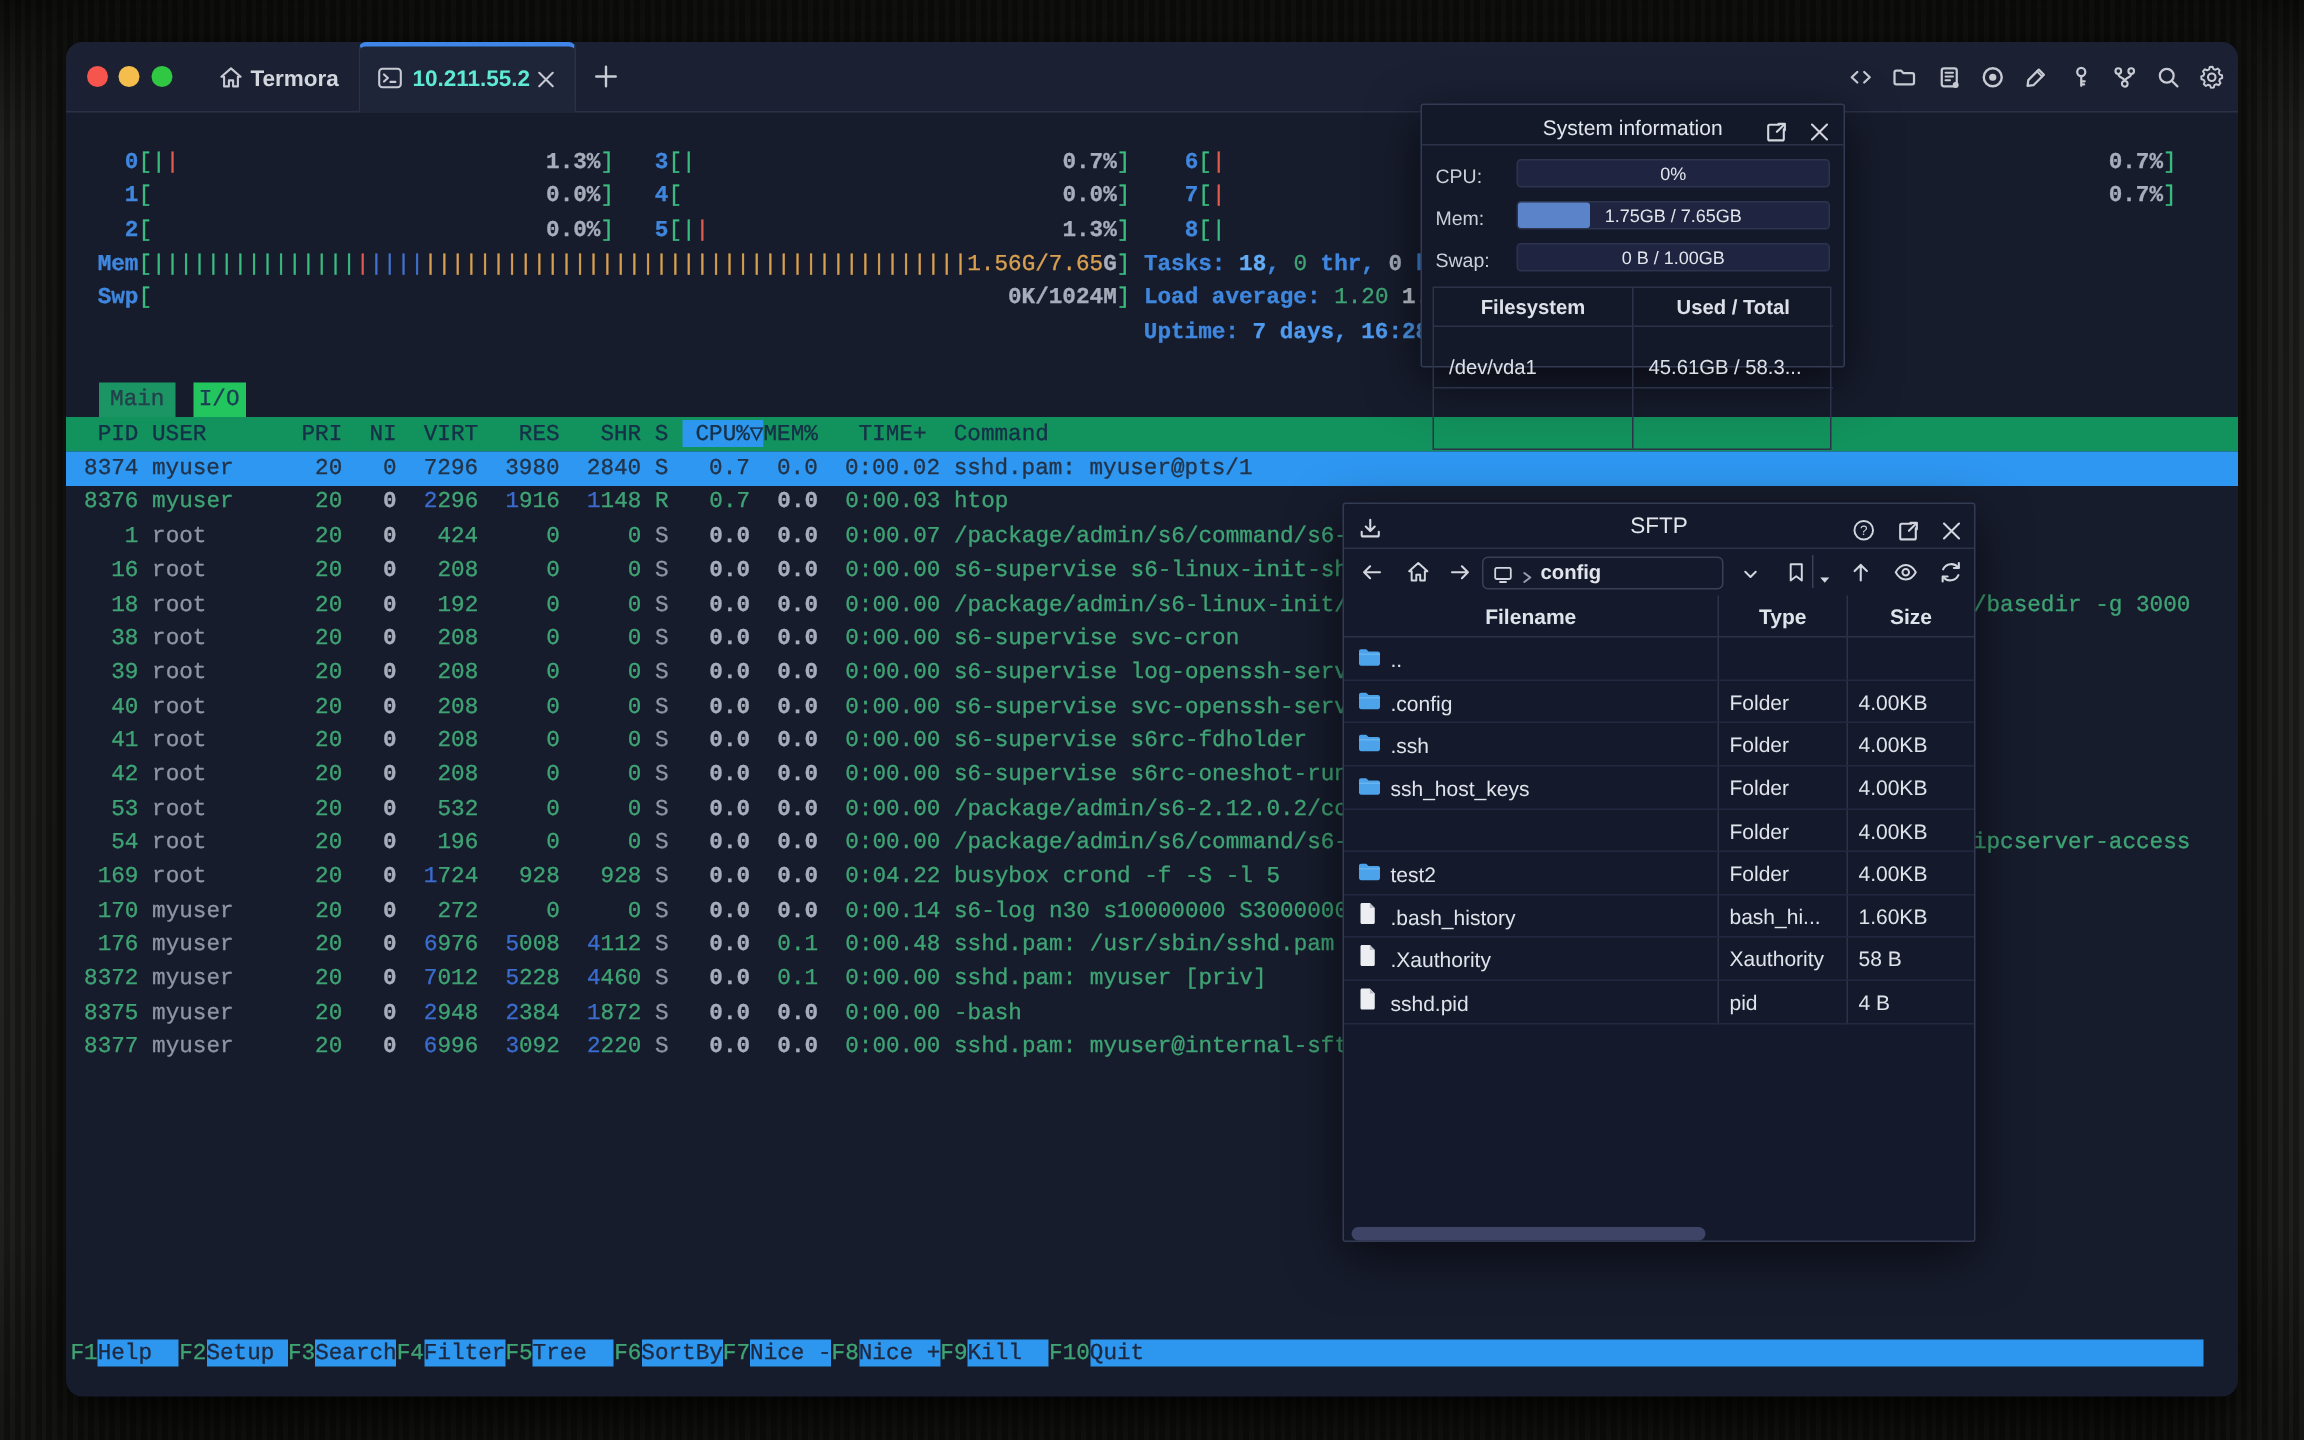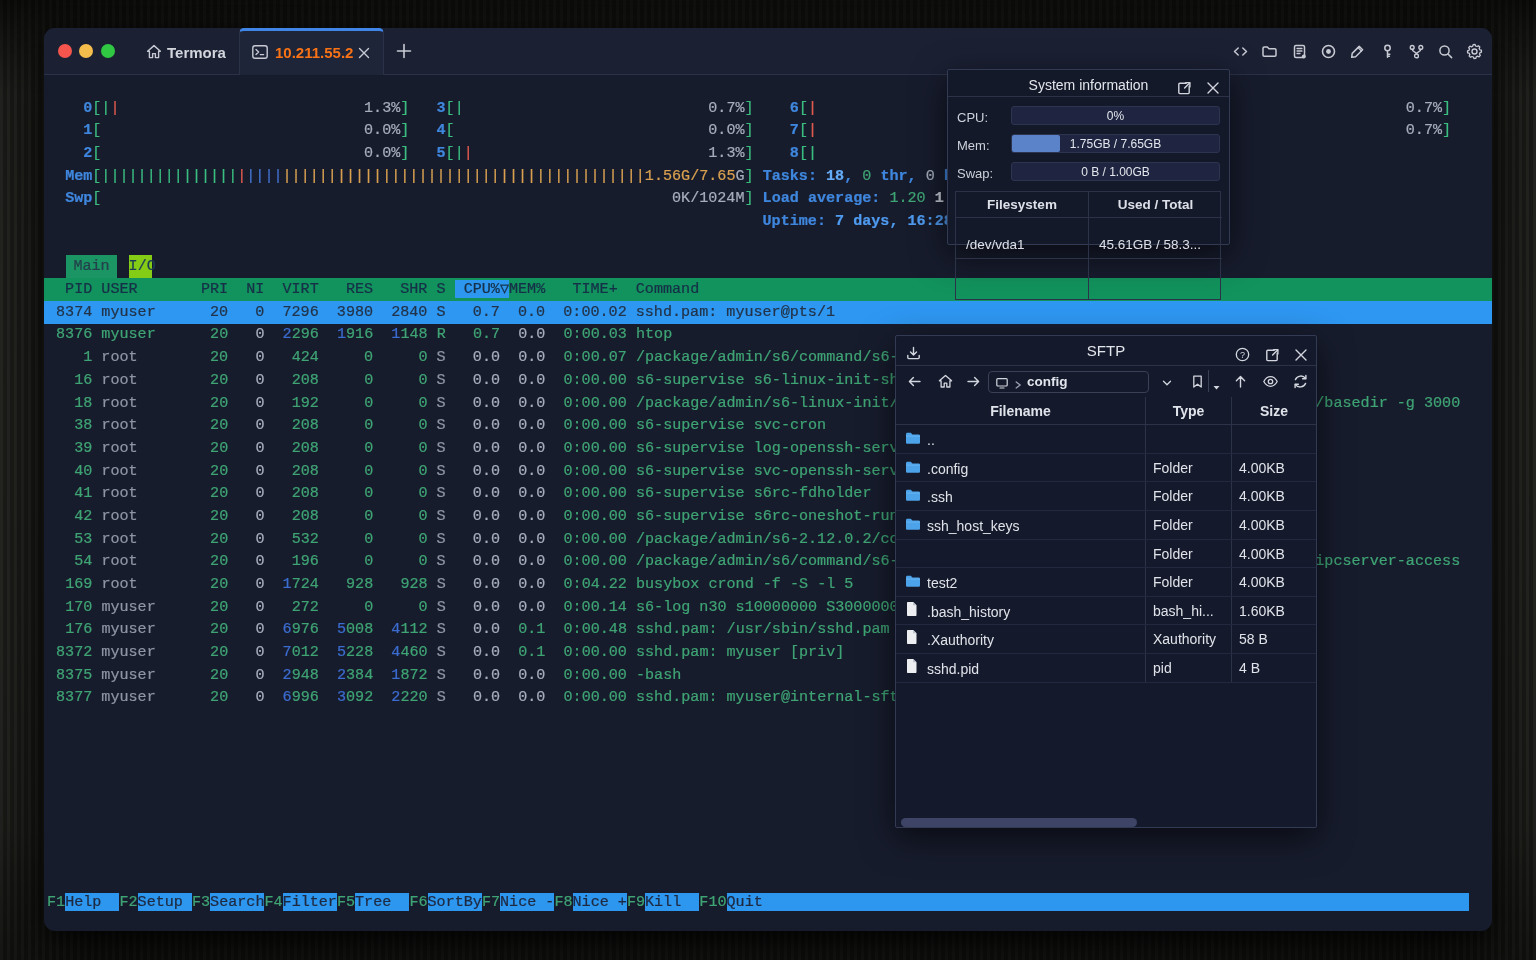--- a/index.html
+++ b/index.html
@@ -16,31 +16,31 @@
   background:#171c2d; border-radius:11px; overflow:hidden;
   box-shadow:0 24px 70px rgba(0,0,0,.85), 0 4px 22px rgba(0,0,0,.6);
 }
 #titlebar { position:absolute; left:0; top:0; width:100%; height:47px; background:#1b2033;
   border-bottom:1px solid #2b3147; }
 .light { position:absolute; top:15.5px; width:14px; height:14px; border-radius:50%; }
 #tab-act { position:absolute; left:195px; top:0; width:145px; height:47px; background:#1f2539;
   border-left:1px solid #2b3147; border-right:1px solid #2b3147;
   border-top:3px solid #3f86e8; border-radius:5px 5px 0 0; }
 .ticn { position:absolute; }
-.ttxt { position:absolute; color:#f97316; font-size:15px; }
+.ttxt { position:absolute; color:#5eead4; font-size:15px; }
 #term { position:absolute; left:3px; top:68.6px; font-family:"Liberation Mono", monospace;
   font-size:15.1px; line-height:22.7px; color:#98a0ac; -webkit-text-stroke:0.22px; }
 .ln { height:22.7px; white-space:pre; }
 .b  { color:#3f87de; font-weight:700; }
 .bb { color:#64acf5; font-weight:700; }
 .bu { color:#4f9bf0; font-weight:700; }
 .g  { color:#3fa474; }
 .gy { color:#8e95a3; }
 .nb { color:#3b6cd0; }
-.ni { color:#a6adbb; font-weight:400; }
+.ni { color:#a6adbb; font-weight:700; }
 .wb { color:#c2c8d2; font-weight:700; }
 .o  { color:#d9a050; }
 .tr { color:#e25b4e; }
 .tb { color:#4272cf; }
 .tg { color:#3bbd80; }
 .htab { position:absolute; top:227.4px; height:22.7px; line-height:22.7px; text-align:center;
   font-family:"Liberation Mono", monospace; font-size:15.1px; color:#24404c; -webkit-text-stroke:0.22px; }
 .hdr  { background:#12925c; color:#163048; }
 .hdrb { background:#2d96ee; color:#163048; }
 .sel  { background:#2e97f1; color:#223349; }
@@ -94,21 +94,21 @@
 #sscroll { position:absolute; left:5px; top:482px; width:236px; height:9px;
   background:#3d4466; border-radius:4.5px; }
 .icn { position:absolute; }
 </style>
 </head>
 <body>
 <div id="win">
   <div id="hdrbg"></div>
   <div id="selbg"></div>
   <div class="htab" style="left:22px; width:51px; background:#1a9563;">Main</div>
-  <div class="htab" style="left:84.6px; width:23px; background:#84cc16; color:#1e3d55;text-align:right;">I/O</div>
+  <div class="htab" style="left:84.6px; width:35px; background:#22c55e; color:#1e3d55;">I/O</div>
   <div id="titlebar">
     <div class="light" style="left:13.5px; background:#f5554d;"></div>
     <div class="light" style="left:35px; background:#f5bd4c;"></div>
     <div class="light" style="left:56.5px; background:#30c743;"></div>
     <span class="ticn" style="left:101px; top:15px;"><svg width="18" height="18" viewBox="0 0 18 18" fill="none">
           <path d="M9 2.6 L2.6 8.2 H4.4 V14.6 H7.6 V10.6 H10.4 V14.6 H13.6 V8.2 H15.4 Z" stroke="#c7cad3" stroke-width="1.4" stroke-linecap="round" stroke-linejoin="round"></path>
         </svg></span>
     <span class="ttxt" style="left:123px; top:15.5px; color:#d3d6dd; font-weight:700;">Termora</span>
     <div id="tab-act">
       <span class="ticn" style="left:11px; top:12px;"><svg width="18" height="18" viewBox="0 0 18 18" fill="none">

